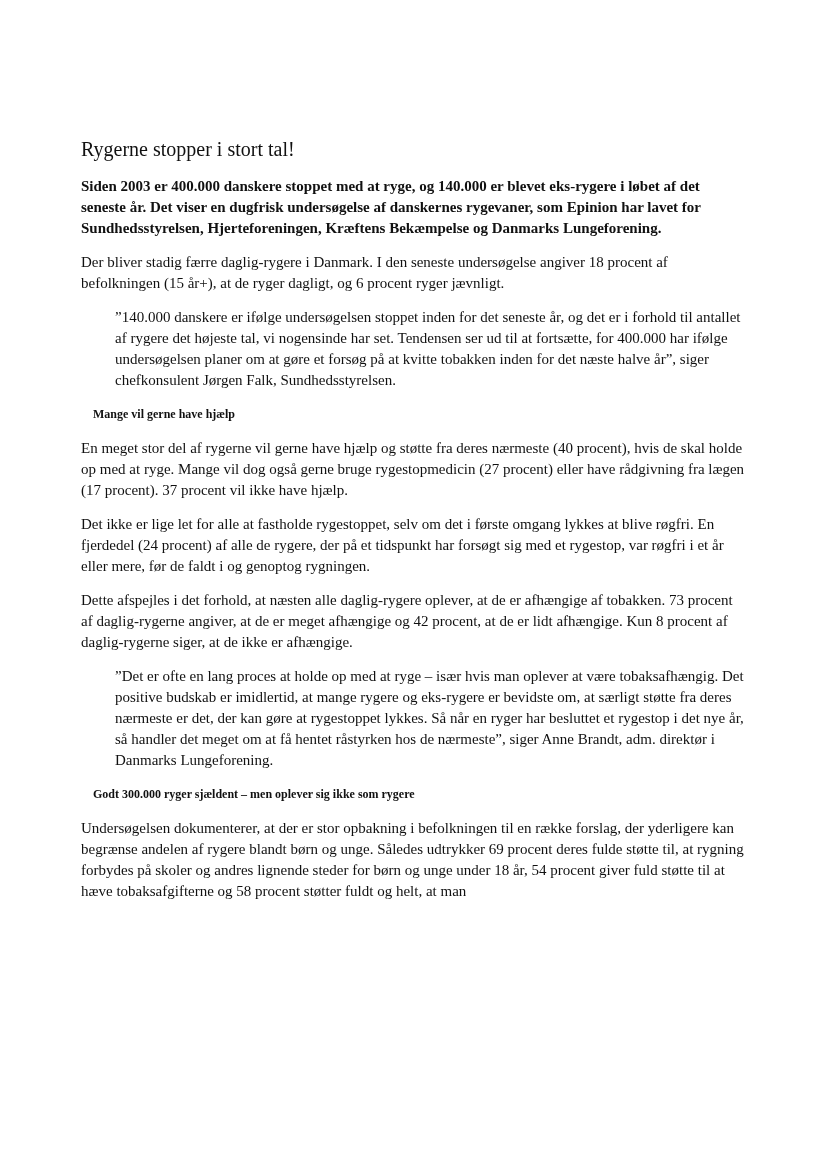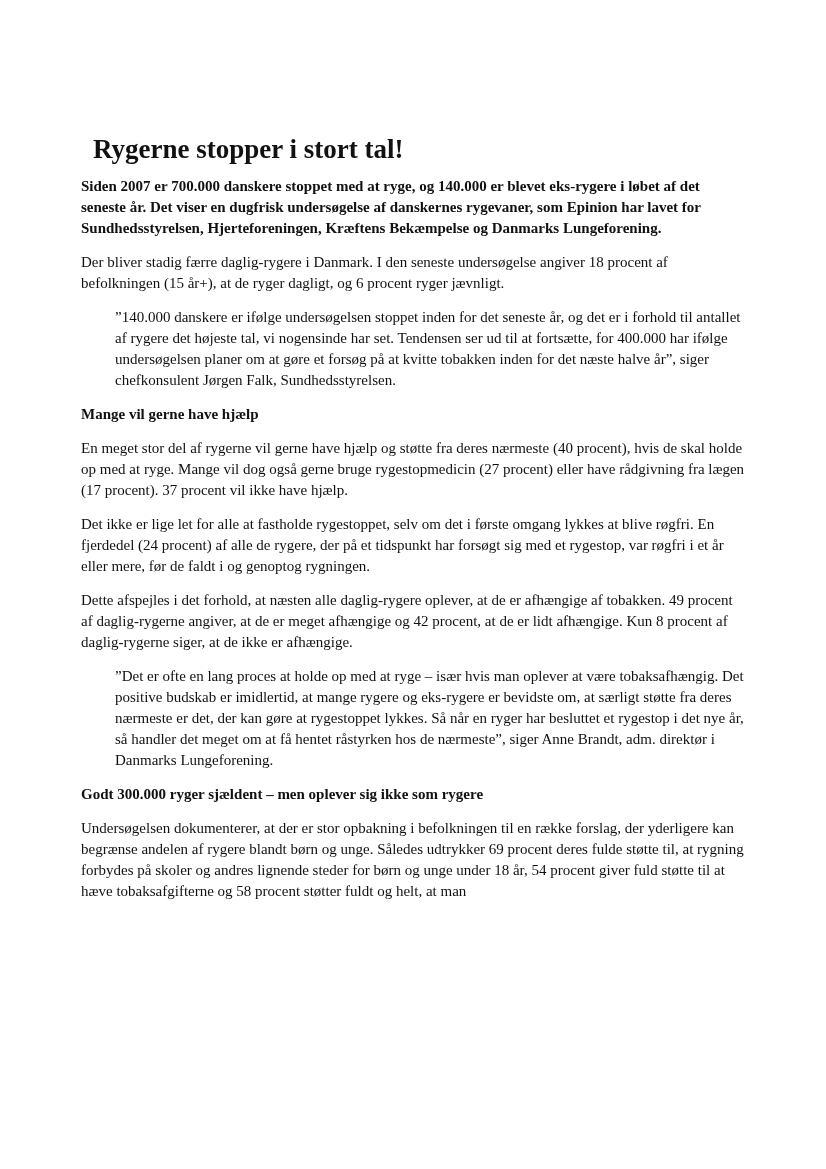--- a/index.html
+++ b/index.html
@@ -14,61 +14,61 @@
       box-sizing: border-box;
       background: #ffffff;
       color: #111111;
       font-family: "Liberation Serif", "DejaVu Serif", serif;
       font-size: 15px;
       line-height: 21px;
       padding: 136px 80px 0 81px;
       overflow: hidden;
     }
     .doc-title {
-      font-size: 27px;
+      font-size: 20px;
       line-height: 26px;
-      font-weight: bold;
-      margin: 0 0 14px 12px;
+      font-weight: normal;
+      margin: 0 0 14px 0;
     }
     .lead {
       font-weight: bold;
     }
     .para {
       margin: 0 0 13px 0;
     }
     .section-heading {
-      font-size: 15px;
+      font-size: 12px;
       line-height: 21px;
       font-weight: bold;
-      margin: 0 0 13px 0;
+      margin: 0 0 13px 12px;
     }
     .pull-quote {
       margin: 0 0 13px 34px;
       font-family: Liberation Serif, serif;
     }
   </style>
 </head>
 <body>
 
 <div class="page">
   <h1 class="doc-title">Rygerne stopper i stort tal!</h1>
 
-  <p class="para lead">Siden 2007 er 700.000 danskere stoppet med at ryge, og 140.000 er blevet eks-rygere i løbet af det seneste år. Det viser en dugfrisk undersøgelse af danskernes rygevaner, som Epinion har lavet for Sundhedsstyrelsen, Hjerteforeningen, Kræftens Bekæmpelse og Danmarks Lungeforening.</p>
+  <p class="para lead">Siden 2003 er 400.000 danskere stoppet med at ryge, og 140.000 er blevet eks-rygere i løbet af det seneste år. Det viser en dugfrisk undersøgelse af danskernes rygevaner, som Epinion har lavet for Sundhedsstyrelsen, Hjerteforeningen, Kræftens Bekæmpelse og Danmarks Lungeforening.</p>
 
   <p class="para">Der bliver stadig færre daglig-rygere i Danmark. I den seneste undersøgelse angiver 18 procent af befolkningen (15 år+), at de ryger dagligt, og 6 procent ryger jævnligt.</p>
 
   <blockquote class="pull-quote">”140.000 danskere er ifølge undersøgelsen stoppet inden for det seneste år, og det er i forhold til antallet af rygere det højeste tal, vi nogensinde har set. Tendensen ser ud til at fortsætte, for 400.000 har ifølge undersøgelsen planer om at gøre et forsøg på at kvitte tobakken inden for det næste halve år”, siger chefkonsulent Jørgen Falk, Sundhedsstyrelsen.</blockquote>
 
   <h2 class="section-heading">Mange vil gerne have hjælp</h2>
 
   <p class="para">En meget stor del af rygerne vil gerne have hjælp og støtte fra deres nærmeste (40 procent), hvis de skal holde op med at ryge. Mange vil dog også gerne bruge rygestopmedicin (27 procent) eller have rådgivning fra lægen (17 procent). 37 procent vil ikke have hjælp.</p>
 
   <p class="para">Det ikke er lige let for alle at fastholde rygestoppet, selv om det i første omgang lykkes at blive røgfri. En fjerdedel (24 procent) af alle de rygere, der på et tidspunkt har forsøgt sig med et rygestop, var røgfri i et år eller mere, før de faldt i og genoptog rygningen.</p>
 
-  <p class="para">Dette afspejles i det forhold, at næsten alle daglig-rygere oplever, at de er afhængige af tobakken. 49 procent af daglig-rygerne angiver, at de er meget afhængige og 42 procent, at de er lidt afhængige. Kun 8 procent af daglig-rygerne siger, at de ikke er afhængige.</p>
+  <p class="para">Dette afspejles i det forhold, at næsten alle daglig-rygere oplever, at de er afhængige af tobakken. 73 procent af daglig-rygerne angiver, at de er meget afhængige og 42 procent, at de er lidt afhængige. Kun 8 procent af daglig-rygerne siger, at de ikke er afhængige.</p>
 
   <blockquote class="pull-quote">”Det er ofte en lang proces at holde op med at ryge – især hvis man oplever at være tobaksafhængig. Det positive budskab er imidlertid, at mange rygere og eks-rygere er bevidste om, at særligt støtte fra deres nærmeste er det, der kan gøre at rygestoppet lykkes. Så når en ryger har besluttet et rygestop i det nye år, så handler det meget om at få hentet råstyrken hos de nærmeste”, siger Anne Brandt, adm. direktør i Danmarks Lungeforening.</blockquote>
 
   <h2 class="section-heading">Godt 300.000 ryger sjældent – men oplever sig ikke som rygere</h2>
 
 
 
 
   <p class="para">Undersøgelsen dokumenterer, at der er stor opbakning i befolkningen til en række forslag, der yderligere kan begrænse andelen af rygere blandt børn og unge. Således udtrykker 69 procent deres fulde støtte til, at rygning forbydes på skoler og andres lignende steder for børn og unge under 18 år, 54 procent giver fuld støtte til at hæve tobaksafgifterne og 58 procent støtter fuldt og helt, at man</p>
 </div>

